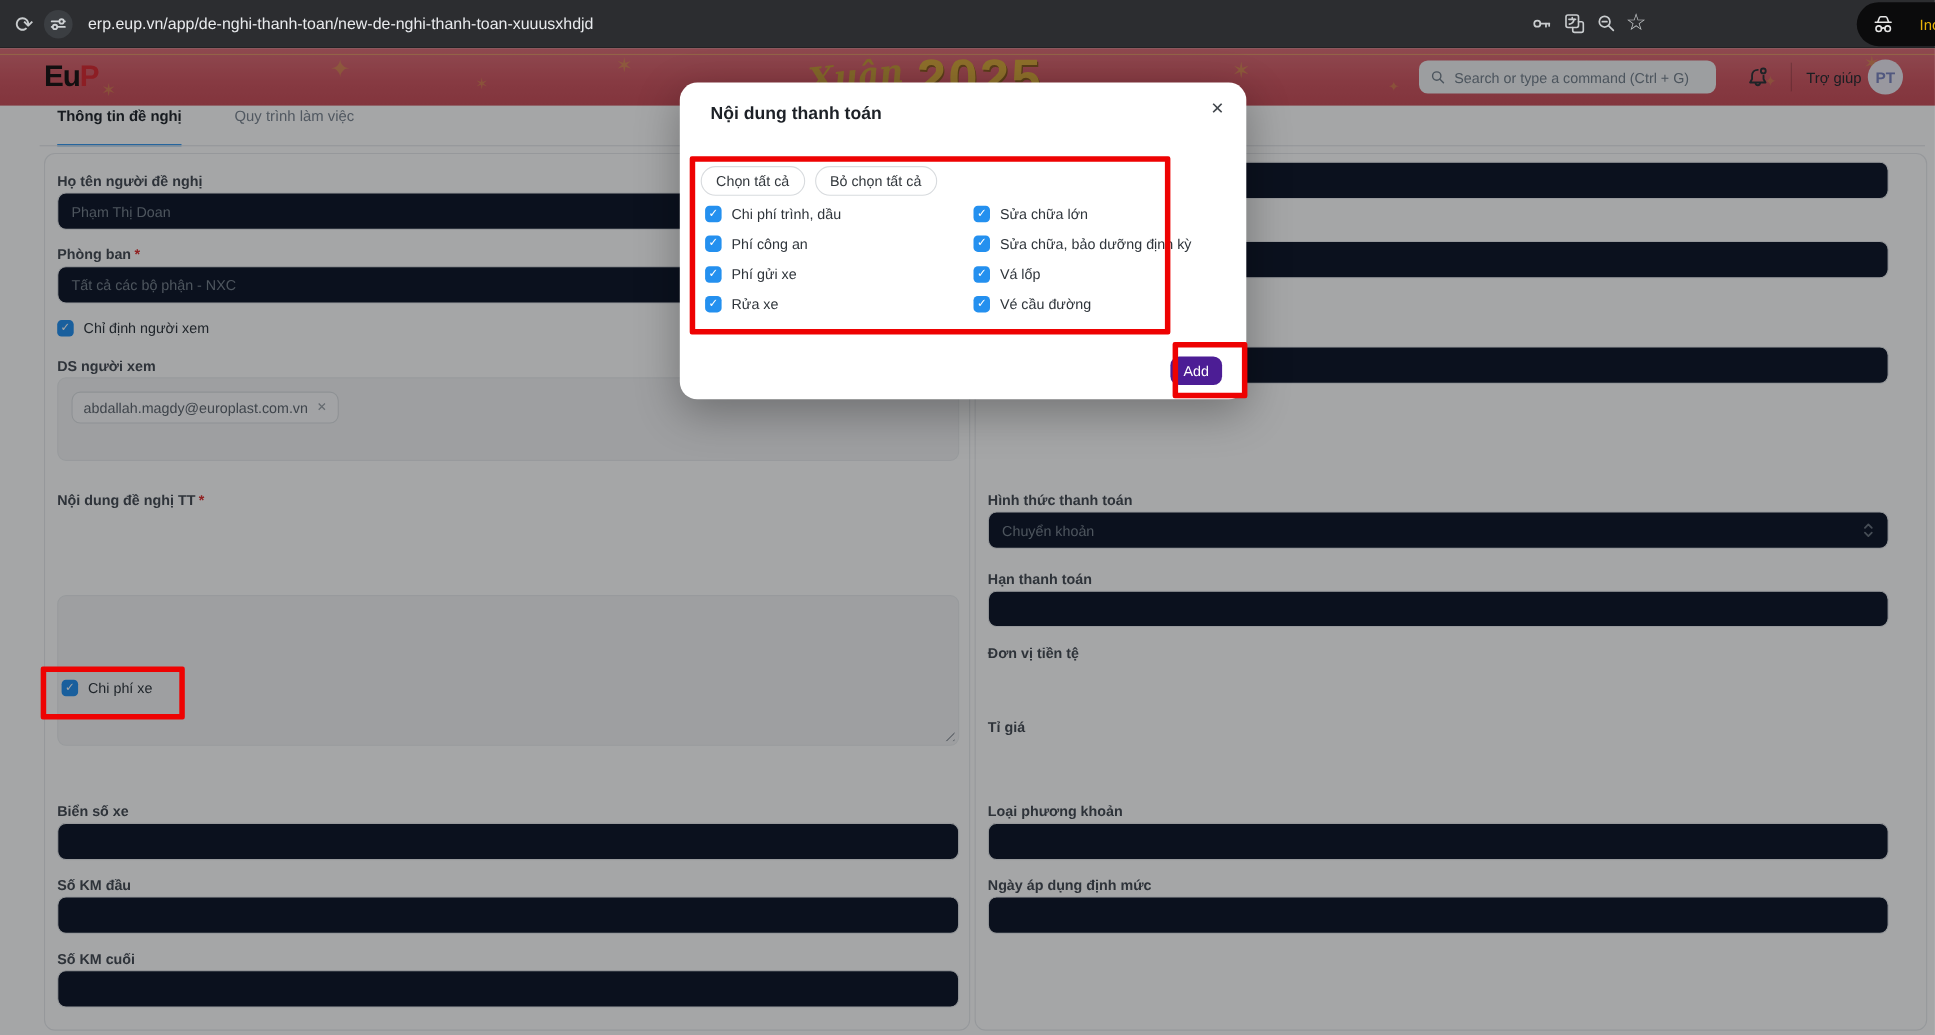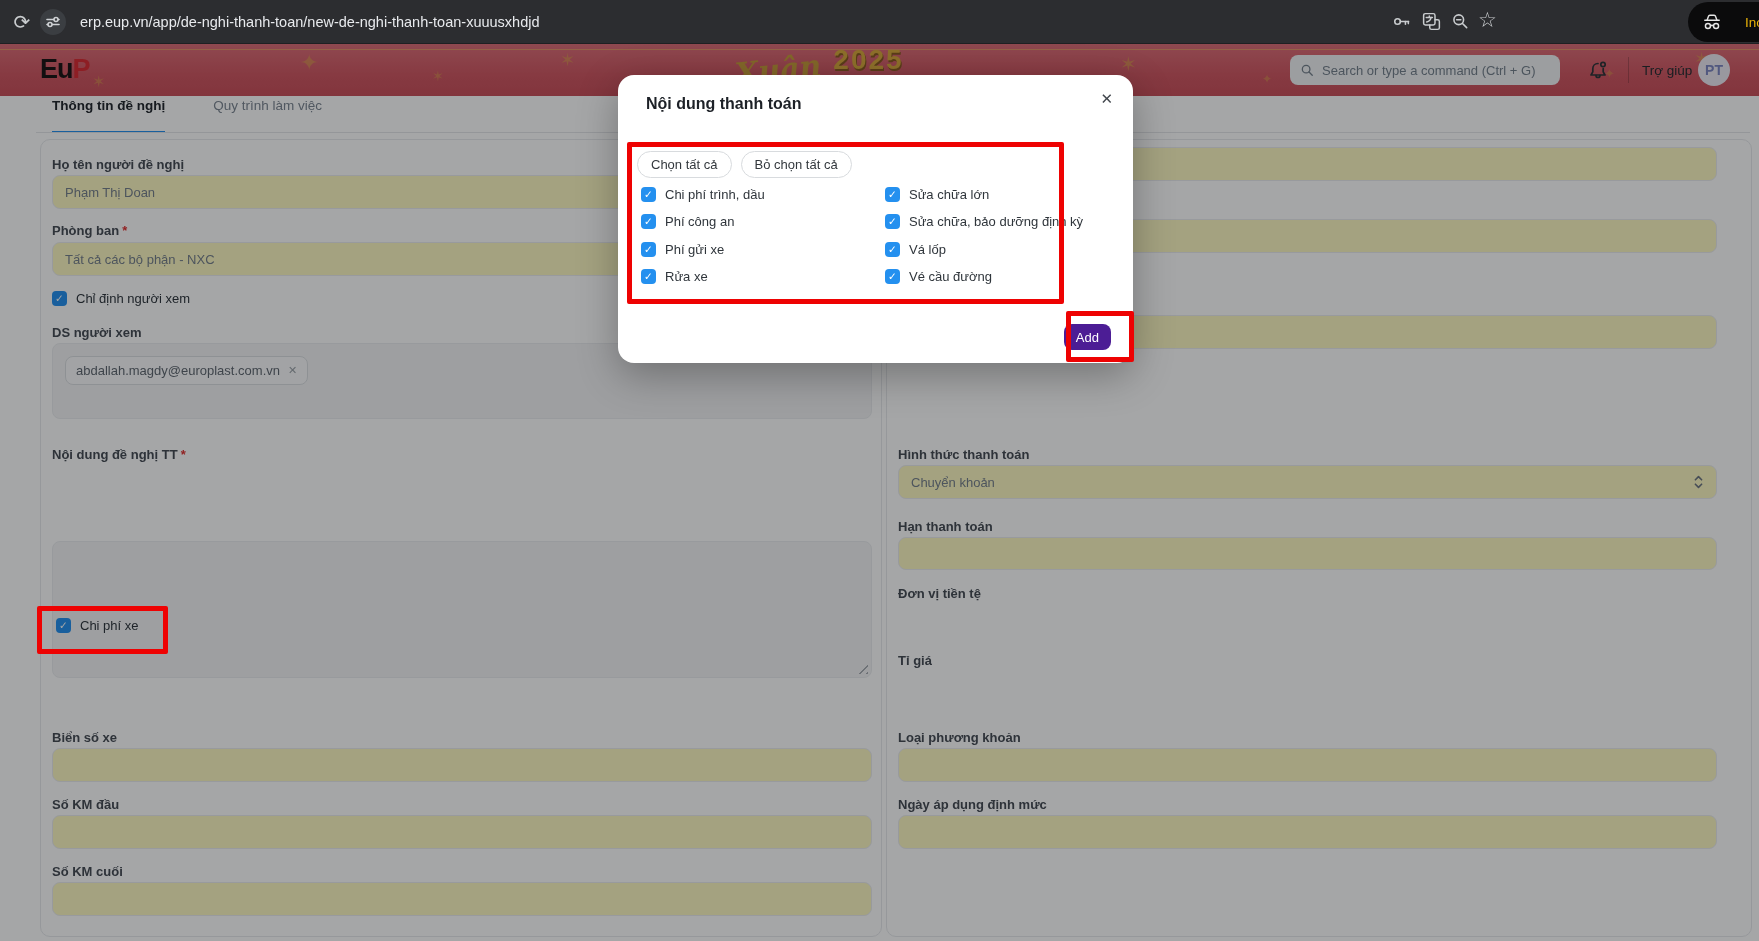--- a/index.html
+++ b/index.html
@@ -22,37 +22,37 @@
   .spark{position:absolute;color:#dcab48;pointer-events:none;}
   .logo{left:40px;top:9px;font-weight:800;font-size:27px;letter-spacing:-1px;line-height:32px;}
   .logo .eu{color:#191414;}
   .logo .p{color:#d92b33;}
   .crumbs{left:214px;top:0;height:52px;display:flex;align-items:center;font-size:13.5px;color:#33383d;}
   .crumb{margin-left:10px;white-space:nowrap;cursor:default;}
   .crumb::before{content:"›";margin-right:10px;color:#7a4a50;}
   .crumb.last{font-weight:600;color:#23272b;}
   .fest{left:735px;top:0px;display:flex;align-items:flex-start;gap:12px;}
   .fest .script{font-family:"DejaVu Serif",serif;font-style:italic;font-weight:700;font-size:30px;color:#c99d3a;transform:rotate(-6deg);margin-top:8px;}
-  .fest .year{font-weight:800;font-size:28px;color:#d9a93c;text-shadow:1px 2px 0 #8a5a20;letter-spacing:2px;}
+  .fest .year{font-weight:800;font-size:48px;color:#d9a93c;text-shadow:1px 2px 0 #8a5a20;letter-spacing:2px;}
   .hsearch{left:1290px;top:11px;width:270px;height:30px;background:#f1f2f4;border-radius:8px;display:flex;align-items:center;gap:8px;padding:0 10px;box-sizing:border-box;}
   .hsearch .ph{font-size:13px;color:#74808c;white-space:nowrap;}
   .bell{left:1586px;top:15px;width:24px;height:24px;color:#2c3237;}
   .hdr-div{left:1628px;top:13px;width:1px;height:26px;background:rgba(40,20,22,.25);}
   .help{left:1642px;top:0;height:52px;display:flex;align-items:center;gap:5px;font-size:13.5px;color:#262b30;}
   .avatar{left:1698px;top:10px;width:32px;height:32px;border-radius:50%;background:#eceaf2;color:#7c85c1;font-size:14px;font-weight:600;display:flex;align-items:center;justify-content:center;}
 
   
   .tabs{left:52px;top:98px;display:flex;gap:48px;font-size:13.5px;}
   .tab{padding-bottom:18px;color:#7c8692;cursor:pointer;white-space:nowrap;}
   .tab.active{color:#21262c;font-weight:600;border-bottom:2px solid #2490ef;}
   .tabline{left:36px;top:132px;width:1714px;height:1px;background:#e4e7ea;}
   .card{border:1px solid #e8eaed;border-radius:10px;background:transparent;}
   .lbl{font-size:13px;font-weight:600;color:#454b54;white-space:nowrap;}
   .req{color:#e03131;margin-left:3px;}
-  .fld{background:#fef9c3;border:1px solid #ebedef;border-radius:8px;box-sizing:border-box;font-size:13px;color:#76808c;display:flex;align-items:center;padding:0 12px;}
+  .fld{background:#0f172a;border:1px solid #ebedef;border-radius:8px;box-sizing:border-box;font-size:13px;color:#76808c;display:flex;align-items:center;padding:0 12px;}
   .cb{width:15px;height:15px;border-radius:4px;background:#2490ef;flex:0 0 15px;position:relative;}
   .cb::after{content:"✓";position:absolute;left:0;top:0;width:15px;height:15px;line-height:15px;text-align:center;color:#fff;font-size:10.5px;}
   .cbrow{display:flex;align-items:center;gap:9px;font-size:13px;color:#2e353c;}
   .tag{display:inline-flex;align-items:center;gap:8px;height:27px;padding:0 10px;background:#fbfbfc;border:1px solid #dcdfe2;border-radius:8px;font-size:13px;color:#5f6770;}
   .tag .x{color:#9aa1a8;font-size:11px;cursor:pointer;}
   .tarea{background:#f4f5f6;border:1px solid #ebedef;border-radius:8px;box-sizing:border-box;position:relative;}
   .grip{position:absolute;right:3px;bottom:3px;width:11px;height:11px;background:repeating-linear-gradient(315deg,#a8adb3 0 1.5px,transparent 1.5px 5px);clip-path:polygon(100% 0,100% 100%,0 100%);}
   .stepper{margin-left:auto;color:#6b7480;display:flex;align-items:center;}
 
   

